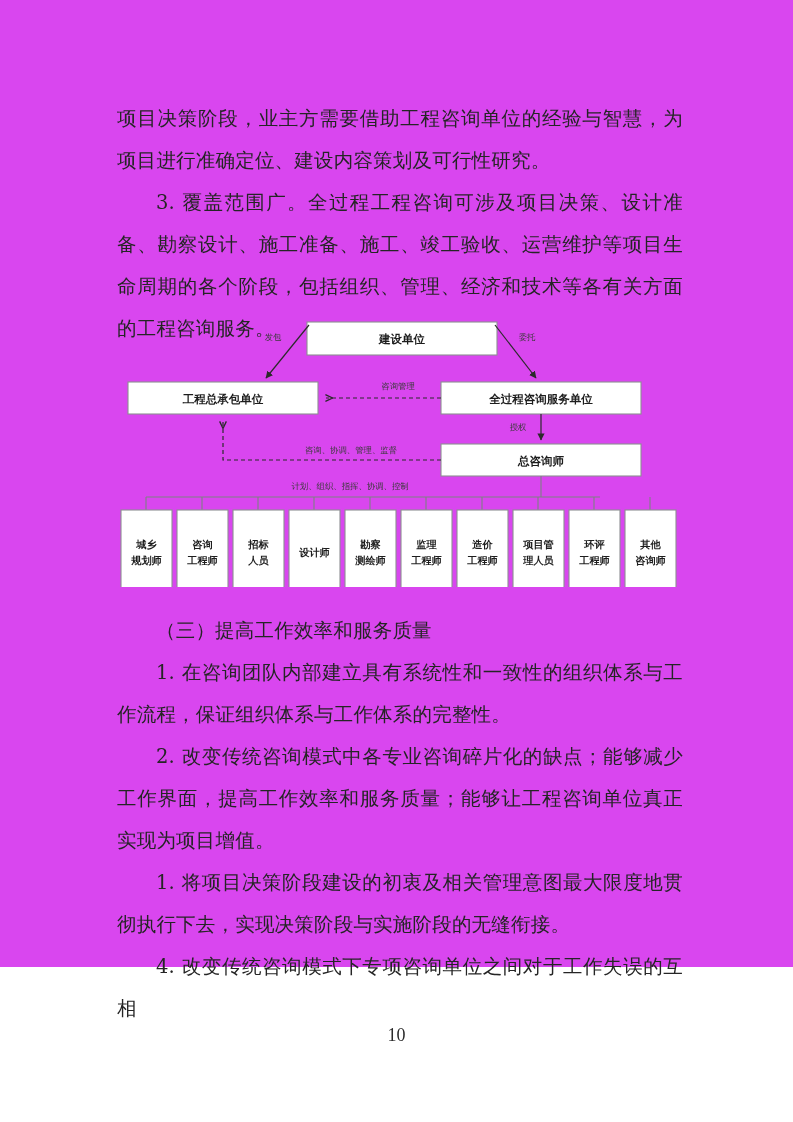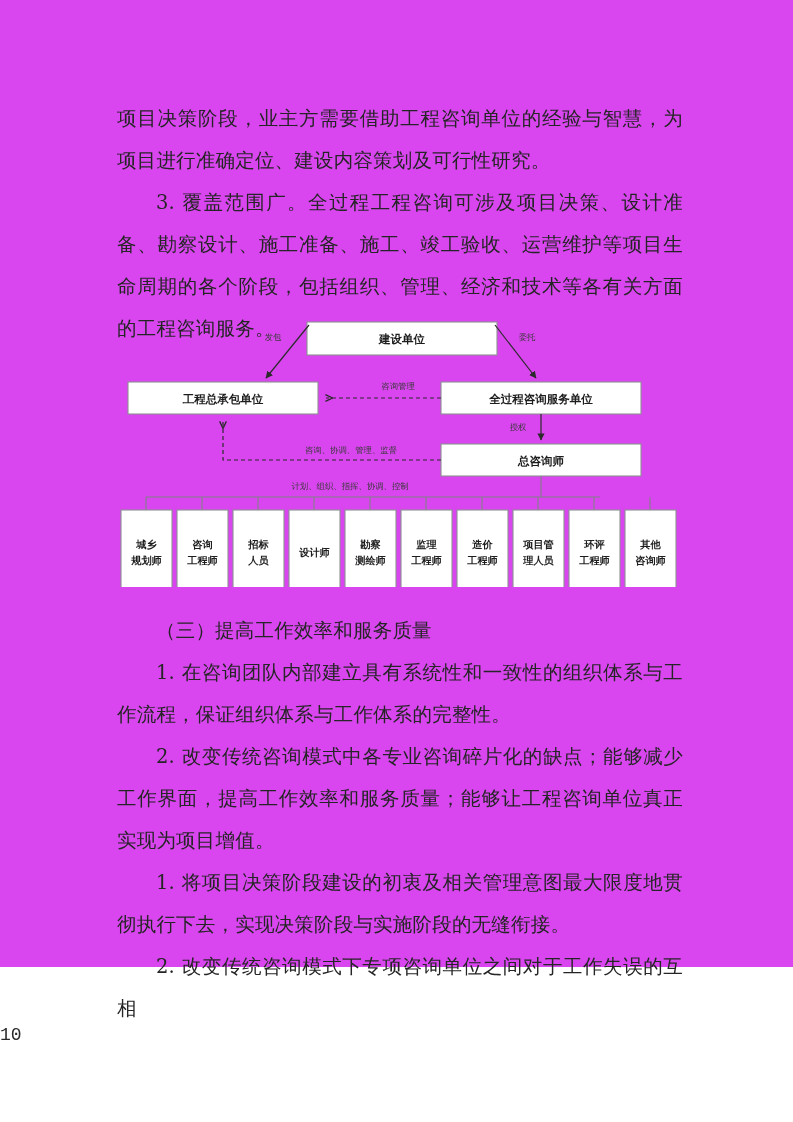--- a/index.html
+++ b/index.html
@@ -87,22 +87,22 @@
     stroke: #7e8084;
     stroke-width: 1.1;
     fill: none;
   }
   
   #page-footer {
     position: absolute;
     left: 0;
     top: 1025px;
     width: 793px;
-    text-align: left;
-    font-family: Liberation Mono, monospace;
+    text-align: center;
+    font-family: Liberation Serif, serif;
     font-size: 18px;
     color: #2b2b2b;
   }
 </style>
 </head>
 <body>
 
 <div class="page">
 
   <div class="textblock" style="top:98px;">
@@ -250,18 +250,18 @@
 
   <div class="textblock" style="top:736px;">
     <p class="para indent">2. 改变传统咨询模式中各专业咨询碎片化的缺点；能够减少工作界面，提高工作效率和服务质量；能够让工程咨询单位真正实现为项目增值。</p>
   </div>
 
   <div class="textblock" style="top:862px;">
     <p class="para indent">1. 将项目决策阶段建设的初衷及相关管理意图最大限度地贯彻执行下去，实现决策阶段与实施阶段的无缝衔接。</p>
   </div>
 
   <div class="textblock" style="top:946px;">
-    <p class="para indent">2. 改变传统咨询模式下专项咨询单位之间对于工作失误的互相</p>
+    <p class="para indent">4. 改变传统咨询模式下专项咨询单位之间对于工作失误的互相</p>
   </div>
 
   <div id="page-footer">10</div>
 
 </div>
 
 </body></html>

